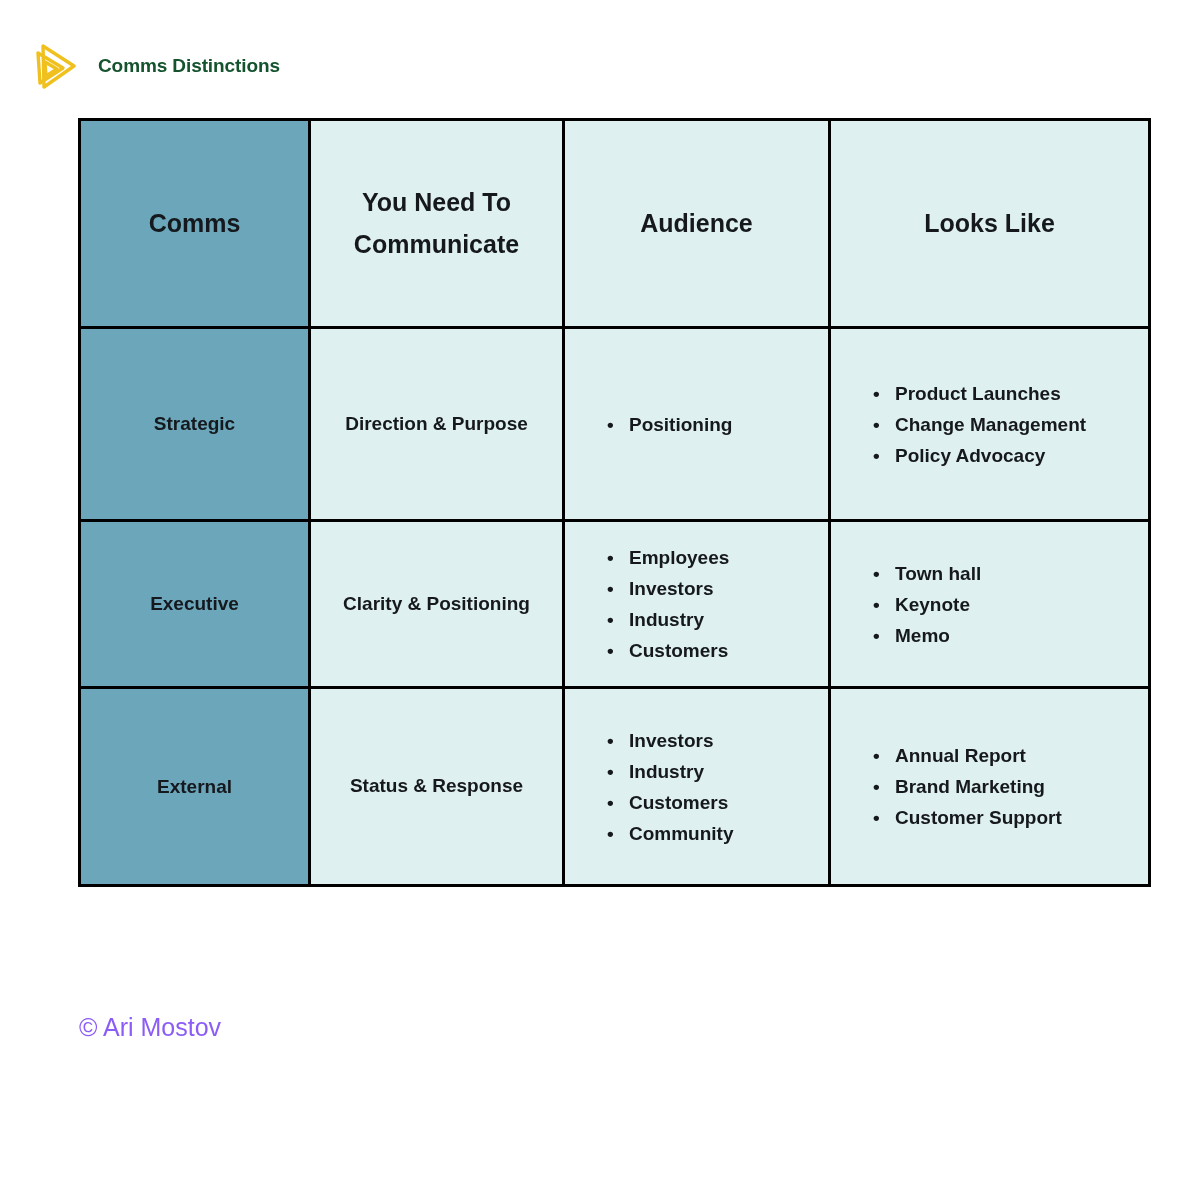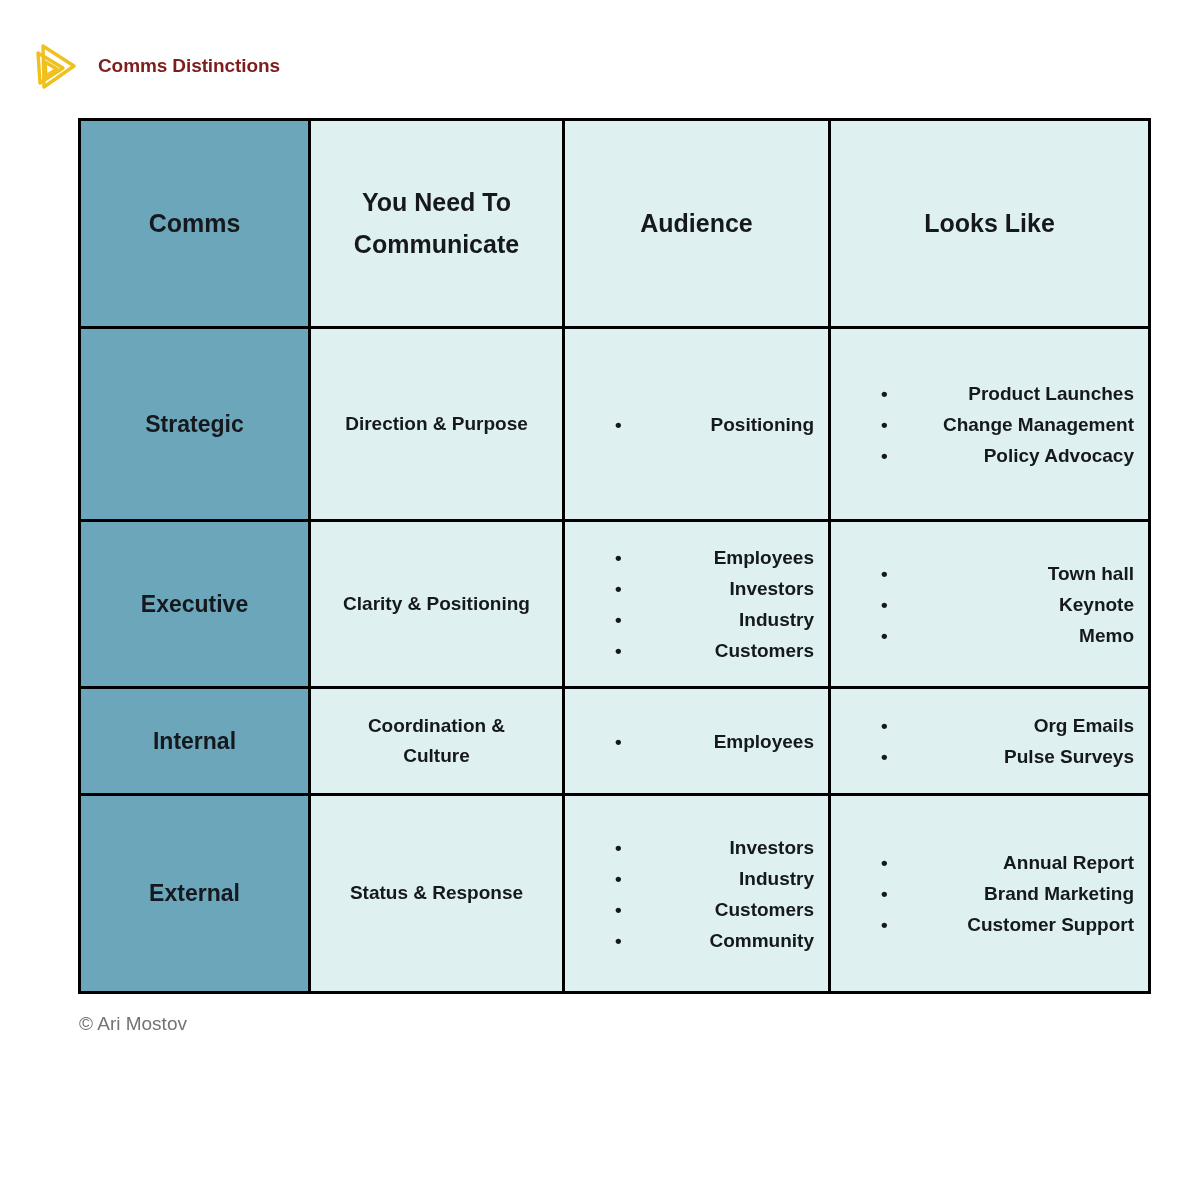--- a/index.html
+++ b/index.html
@@ -16,21 +16,21 @@
     background:#ffffff;
     font-family:"Liberation Sans",sans-serif;
     color:var(--text);
     position:relative;
     overflow:hidden;
   }
 
   
   .brand{position:absolute;left:30px;top:42px;display:flex;align-items:center;gap:22px;}
   .brand svg{display:block;}
-  .brand-title{font-size:19px;font-weight:700;color:#7f1d1d;letter-spacing:-0.1px;}
+  .brand-title{font-size:19px;font-weight:700;color:#14532d;letter-spacing:-0.1px;}
 
   
   table.matrix{
     position:absolute;left:78px;top:118px;
     width:1070px;
     border-collapse:collapse;
     table-layout:fixed;
   }
   .matrix col.c0{width:230px;}
   .matrix col.c1{width:254px;}
@@ -49,44 +49,44 @@
   tr.r0{height:193px;}
   tr.r1{height:167px;}
   tr.r2{height:107px;}
   tr.r3{height:198px;}
 
   th.col-header{
     font-size:25px;font-weight:700;text-align:center;
     padding:0 24px;line-height:1.65;
   }
   th.row-label{
-    font-size:23px;font-weight:700;text-align:center;padding:0 12px;
+    font-size:19px;font-weight:700;text-align:center;padding:0 12px;
   }
   td.center-text{
     font-size:19px;font-weight:700;text-align:center;
     padding:0 28px;line-height:1.6;
   }
   td.bullets{padding:0 6px 0 40px;}
   td.bullets ul{
-    list-style:none;margin:8px;padding:0;text-align:right;
+    list-style:none;margin:0;padding:0;text-align:left;
   }
   td.bullets li{
     font-size:19px;font-weight:700;line-height:31px;
     position:relative;padding-left:24px;white-space:nowrap;
   }
   td.bullets li::before{
     content:"\2022";
     position:absolute;left:2px;top:0;
     font-size:19px;
   }
 
   
   .footer{
     position:absolute;left:79px;top:1013px;
-    font-size:19px;font-weight:400;color:#737373;
+    font-size:25px;font-weight:400;color:#8b5cf6;
   }
 </style>
 </head>
 <body>
 
 <div class="brand">
   <span>
     <svg width="46" height="48" viewBox="0 0 46 48">
       <g fill="none" stroke="#F0C11E" stroke-width="3.4" stroke-linejoin="round">
         <path d="M13 4 L44 24 L14 45 Z"></path>
@@ -142,35 +142,20 @@
         </ul>
       </td>
       <td class="bullets light">
         <ul>
           <li>Town hall</li>
           <li>Keynote</li>
           <li>Memo</li>
         </ul>
       </td>
     </tr>
-    <tr class="r2">
-      <th class="row-label dark">Internal</th>
-      <td class="center-text light">Coordination &amp; Culture</td>
-      <td class="bullets light">
-        <ul>
-          <li>Employees</li>
-        </ul>
-      </td>
-      <td class="bullets light">
-        <ul>
-          <li>Org Emails</li>
-          <li>Pulse Surveys</li>
-        </ul>
-      </td>
-    </tr>
     <tr class="r3">
       <th class="row-label dark">External</th>
       <td class="center-text light">Status &amp; Response</td>
       <td class="bullets light">
         <ul>
           <li>Investors</li>
           <li>Industry</li>
           <li>Customers</li>
           <li>Community</li>
         </ul>

